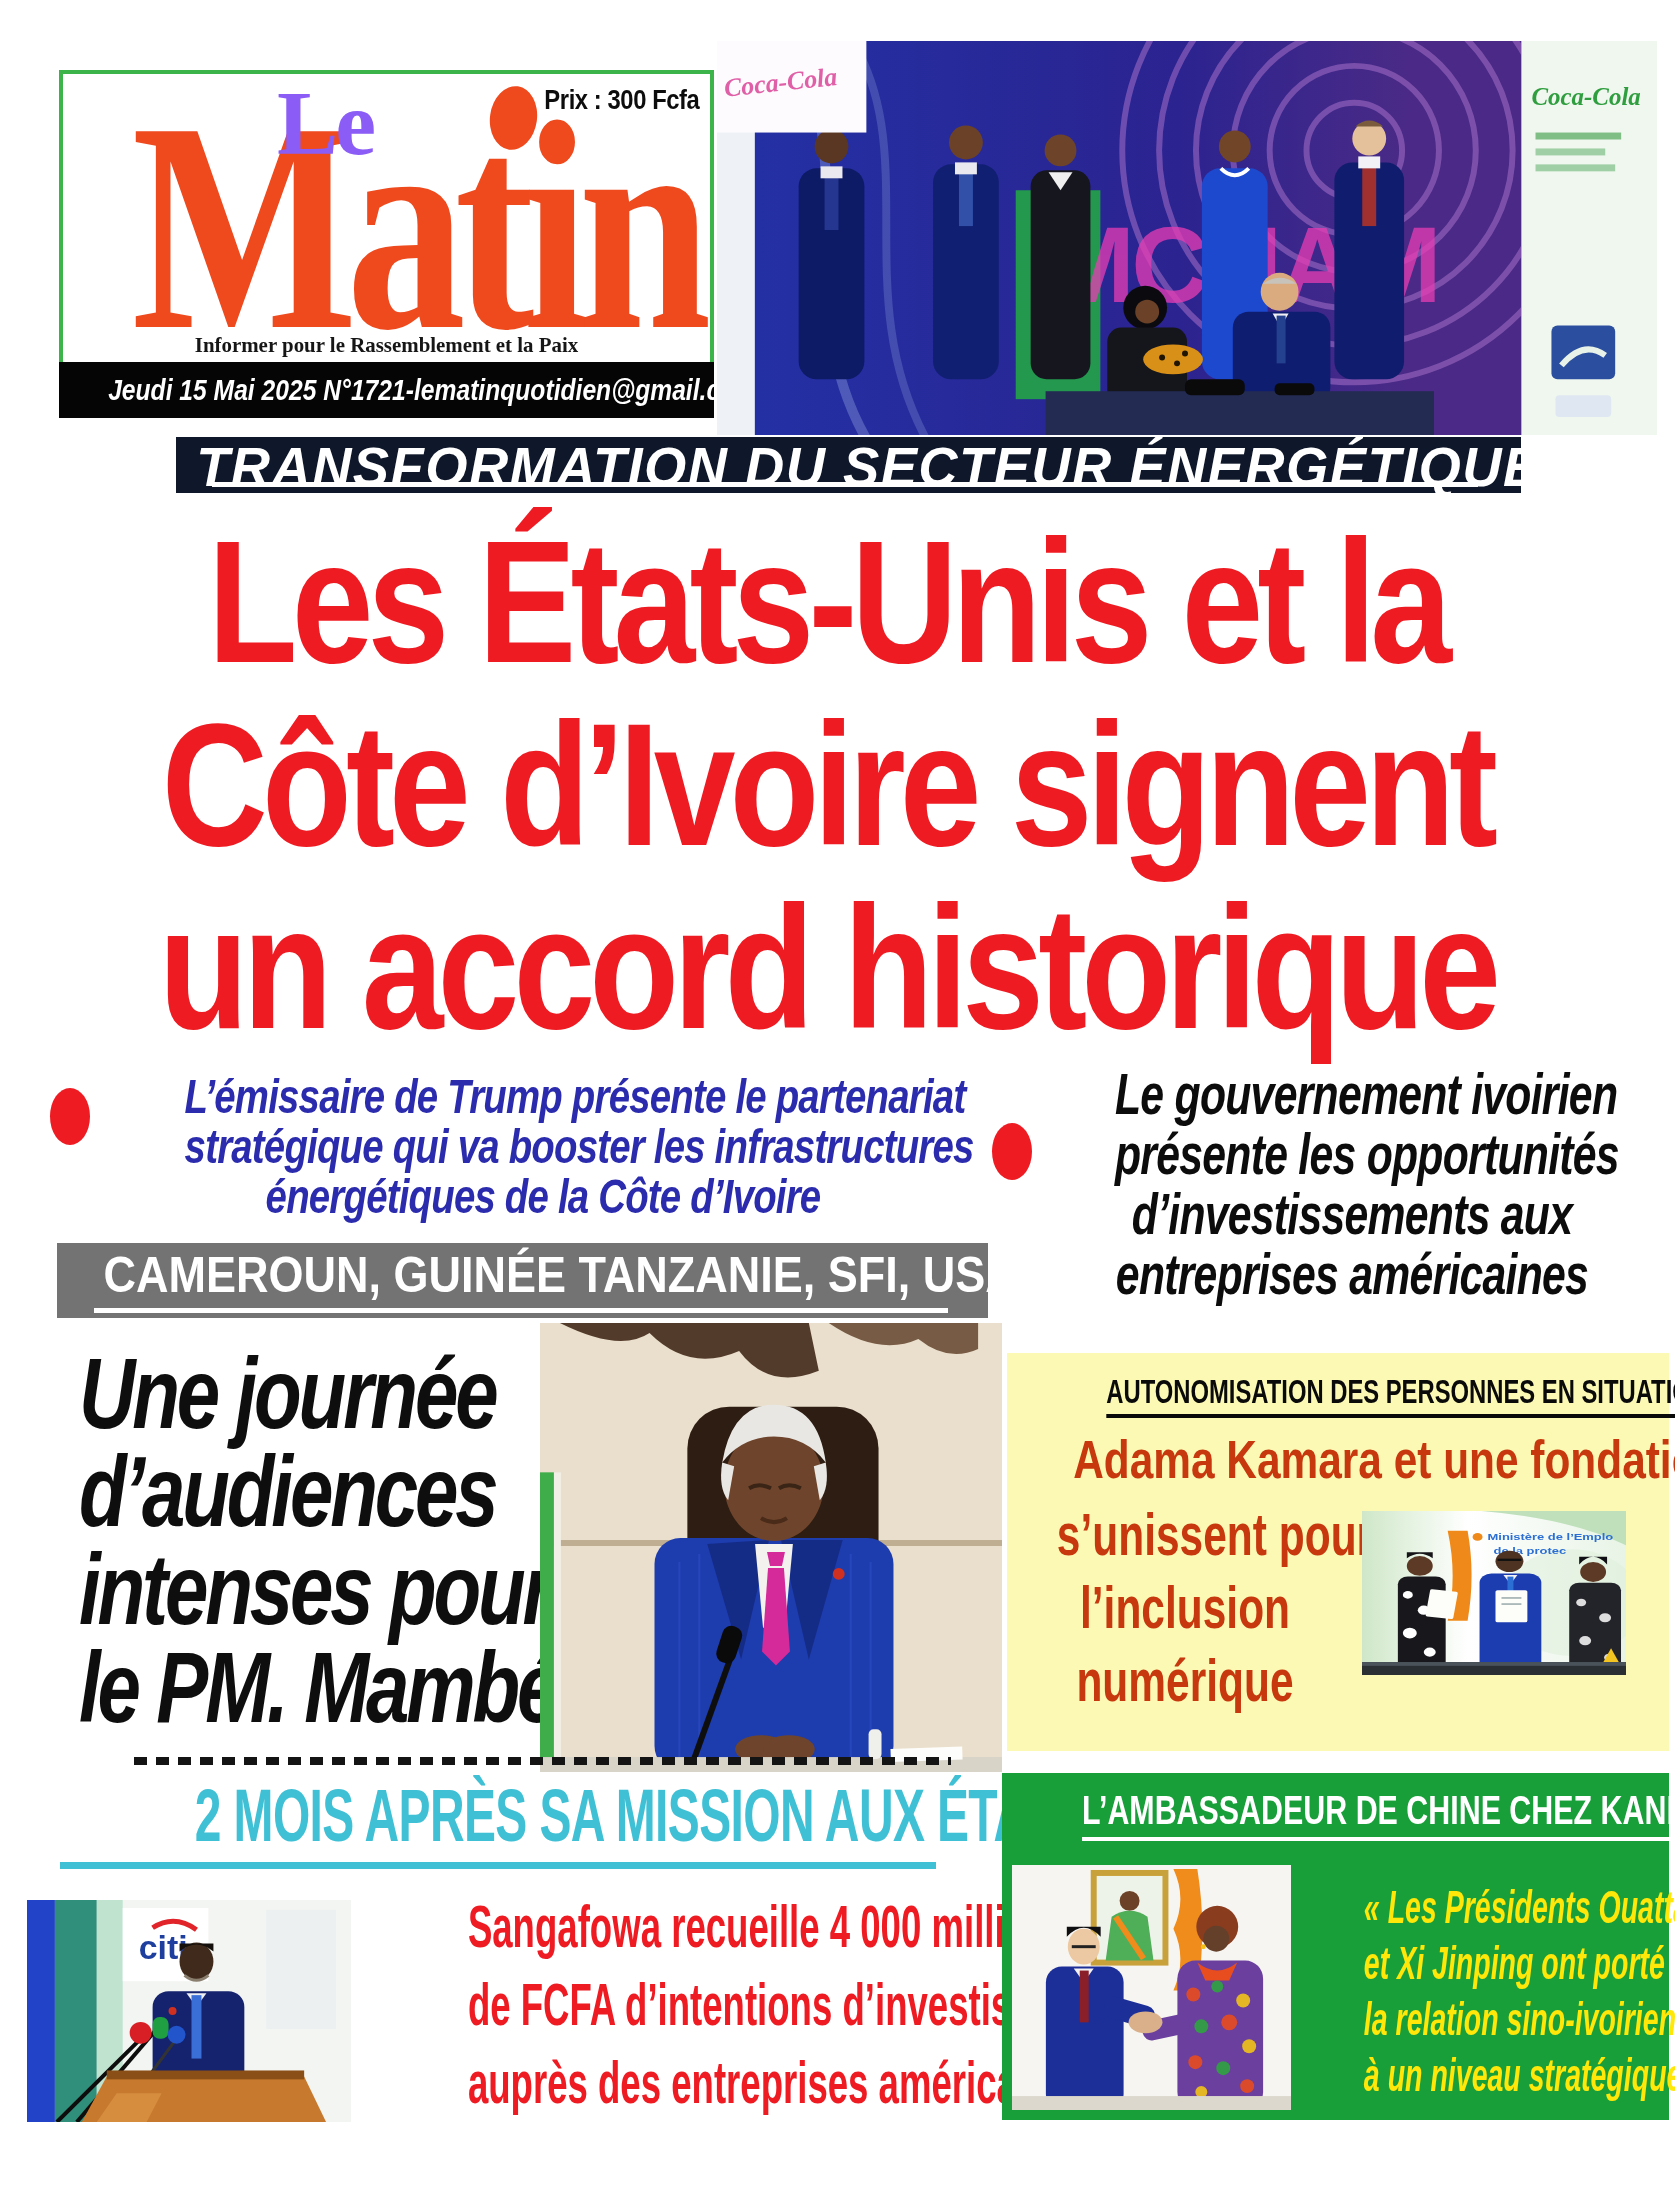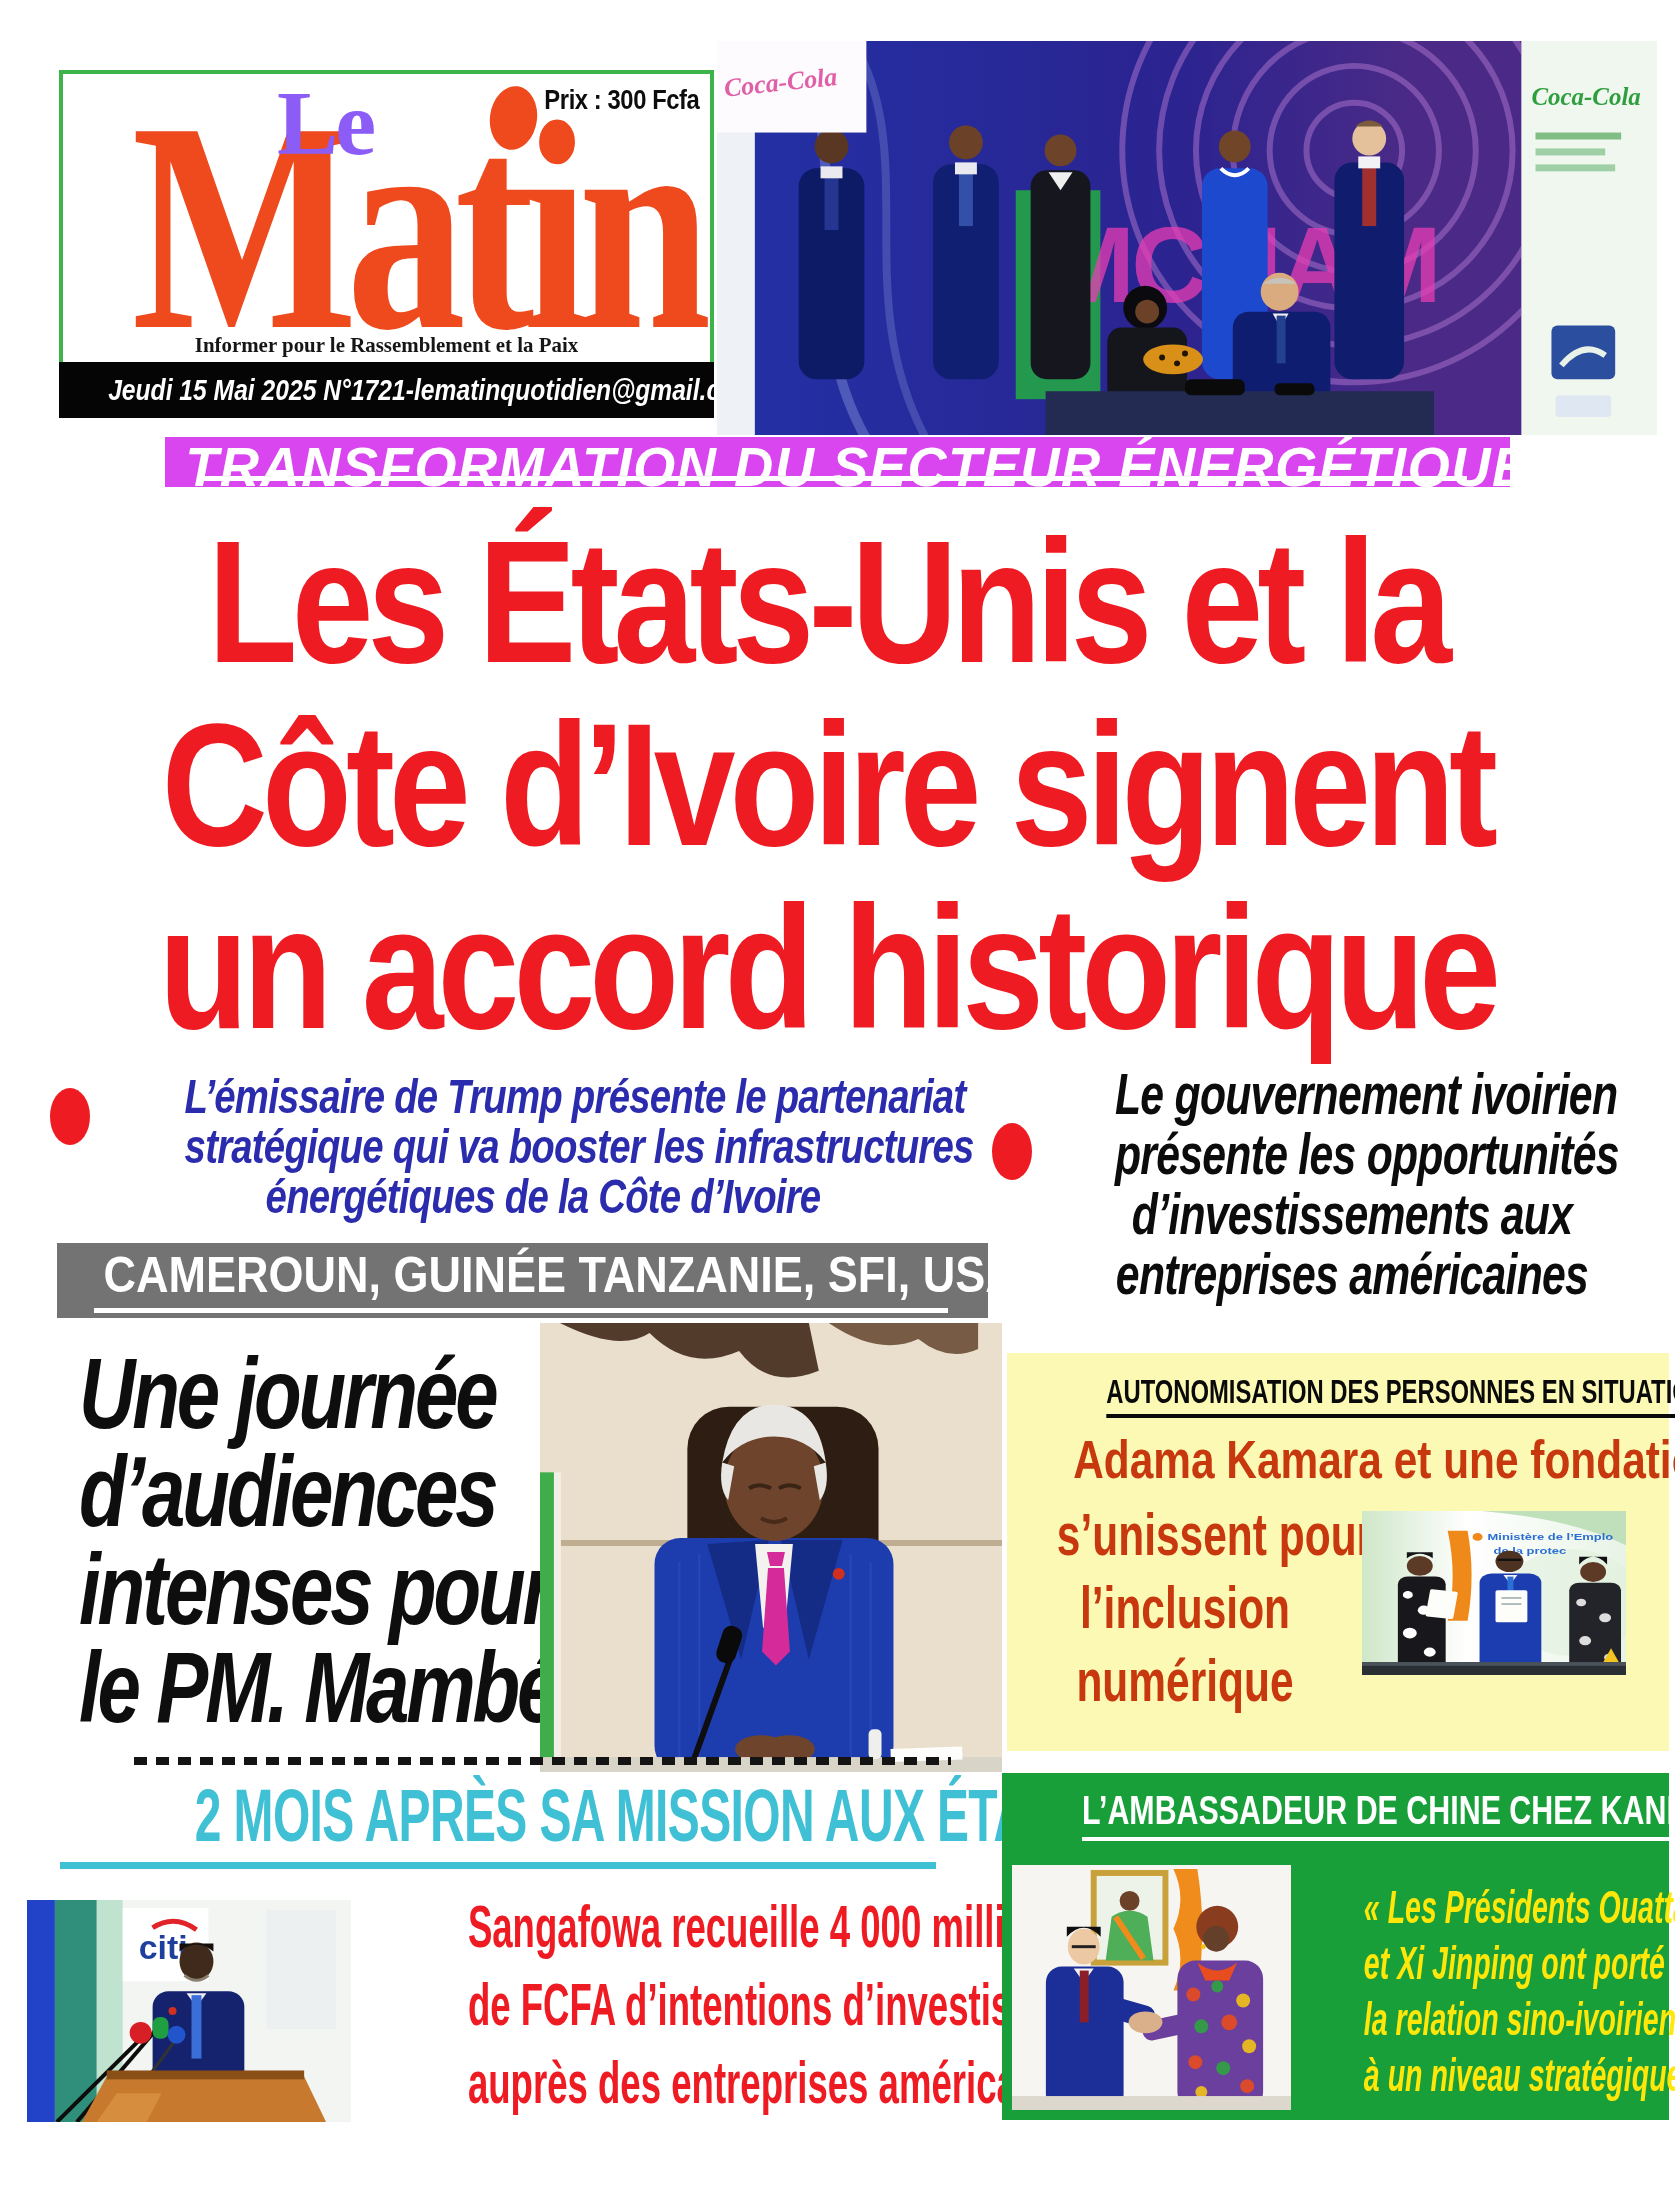--- a/index.html
+++ b/index.html
@@ -17,21 +17,21 @@
   #logo-le{left:214px;top:3px;font-size:92px;line-height:92px;color:#8b5cf6;letter-spacing:-3px;z-index:3;}
   #logo-dot{left:427px;top:12px;width:47px;height:64px;background:#EE4A1E;border-radius:50%;transform:rotate(8deg);z-index:3;}
   #price{right:11px;top:10px;font-size:28px;letter-spacing:-0.5px;color:#0d0d0d;transform:scaleX(.85);transform-origin:100% 0;z-index:4;}
   #tagline{left:0;right:0;top:258px;font-size:22px;color:#161616;transform:scaleX(.95);transform-origin:50% 0;}
   #date-bar{left:59px;top:362px;width:655px;height:56px;background:#050505;color:#fff;
             font-size:29px;line-height:56px;}
   #date-bar div{transform:scaleX(.85);transform-origin:50% 0;}
   
   #top-photo{left:717px;top:41px;width:940px;height:394px;}
   
-  #green-banner{left:165px;top:437px;width:1345px;height:50px;background:#d946ef;color:#fff;}
+  #green-banner{left:176px;top:437px;width:1345px;height:56px;background:#0f172a;color:#fff;}
   #green-banner .t{font-size:56px;line-height:59px;letter-spacing:1.5px;transform:scaleX(.97);transform-origin:50% 0;}
   #green-banner .u{position:absolute;left:36px;right:43px;bottom:6px;height:5.5px;background:#fff;}
   
   #headline{left:4px;top:510px;width:1646px;color:#EF1B23;}
   #headline .l{font-size:175px;line-height:183px;letter-spacing:-7px;font-weight:bold;
                transform:scaleX(.84);transform-origin:50% 0;white-space:nowrap;text-align:center;}
   
   .dot{width:40px;height:57px;background:#EE1B23;border-radius:50%;}
   #sub-left{left:95px;top:1072px;width:896px;color:#2B2BAE;}
   #sub-left .l{font-size:48px;line-height:50px;letter-spacing:-1px;transform:scaleX(.80);transform-origin:50% 0;white-space:nowrap;text-align:center;}

